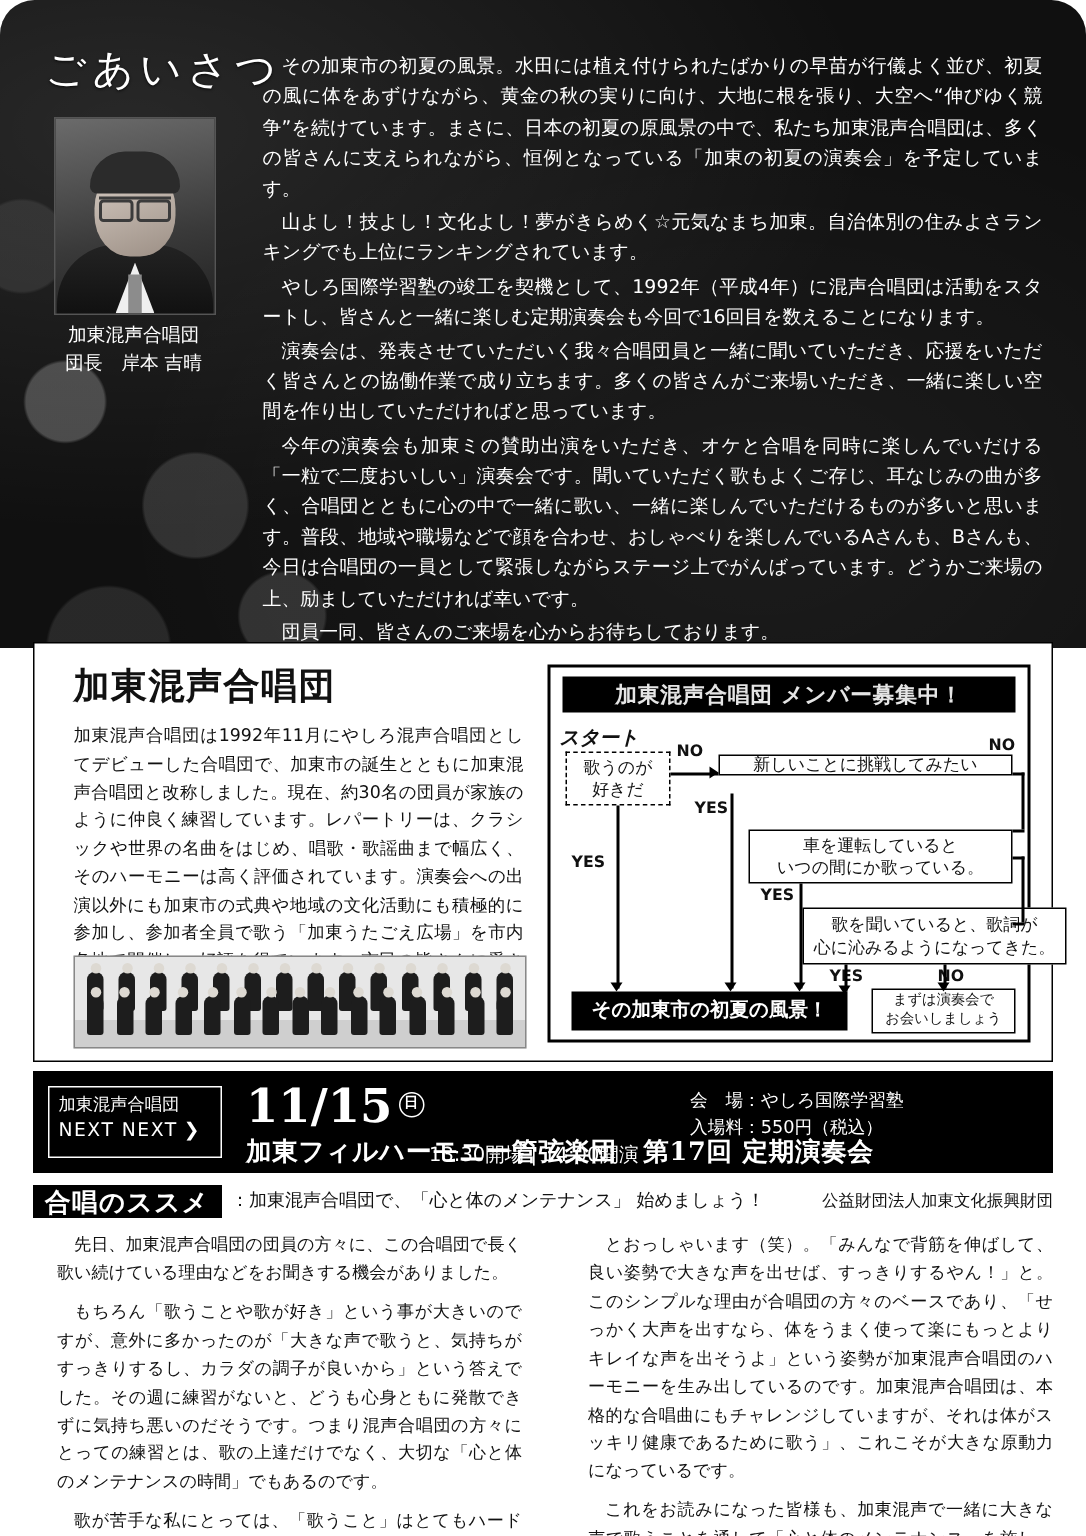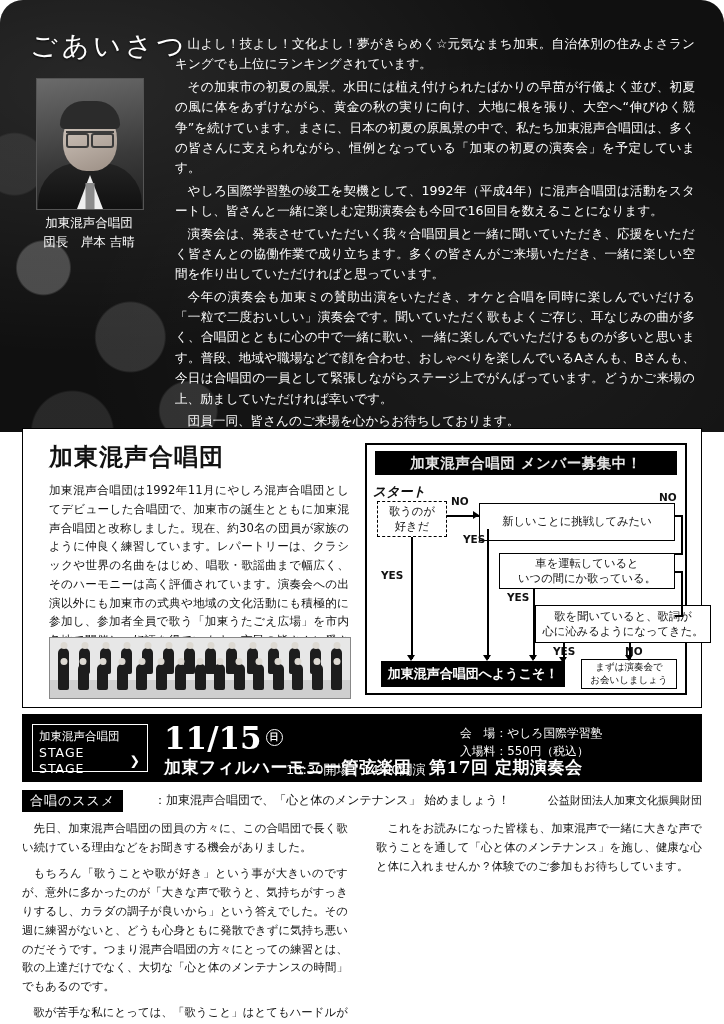--- a/index.html
+++ b/index.html
@@ -184,39 +184,39 @@
     position:absolute;right:12px;top:10px;width:230px;font-size:11.8px;line-height:1.55;
   }
   .venue .small{font-size:9.3px;}
 
   
   .susume-bar{
     position:absolute;left:22px;top:790px;width:680px;height:22px;
   }
   .susume-left{
     position:absolute;left:0;top:0;height:22px;background:#000;color:#fff;
-    font-size:13px;font-weight:normal;display:flex;align-items:center;padding:0 8px;
+    font-size:17px;font-weight:bold;display:flex;align-items:center;padding:0 8px;
     box-sizing:border-box;letter-spacing:1px;
   }
   .susume-right{
     position:absolute;left:132px;top:2px;font-size:12px;
   }
   .foundation{
     position:absolute;right:0;top:3px;font-size:11px;
   }
 
   
   .cols{
     position:absolute;left:22px;top:820px;width:680px;height:196px;
     display:flex;gap:28px;
   }
   .col{
     width:326px;font-size:11.4px;line-height:1.66;text-align:justify;
   }
-  .col p{margin:0 0 7px 0;text-indent:1em;font-family:Liberation Mono, monospace;}
+  .col p{margin:0 0 7px 16px;text-indent:1em;}
 </style>
 </head>
 <body>
 
 <div class="page">
 
   <div class="top">
 
     <div class="greet-title">ごあいさつ</div>
 
@@ -228,22 +228,22 @@
       <div class="hair"></div>
       <div class="glasses"></div>
     </div>
 
     <div class="sign">
       <div>加東混声合唱団</div>
       <div>団長　岸本 吉晴</div>
     </div>
 
     <div class="greet-body">
+      <p>その加東市の初夏の風景。水田には植え付けられたばかりの早苗が行儀よく並び、初夏の風に体をあずけながら、黄金の秋の実りに向け、大地に根を張り、大空へ“伸びゆく競争”を続けています。まさに、日本の初夏の原風景の中で、私たち加東混声合唱団は、多くの皆さんに支えられながら、恒例となっている「加東の初夏の演奏会」を予定しています。</p>
       <p>山よし！技よし！文化よし！夢がきらめく☆元気なまち加東。自治体別の住みよさランキングでも上位にランキングされています。</p>
-      <p>その加東市の初夏の風景。水田には植え付けられたばかりの早苗が行儀よく並び、初夏の風に体をあずけながら、黄金の秋の実りに向け、大地に根を張り、大空へ“伸びゆく競争”を続けています。まさに、日本の初夏の原風景の中で、私たち加東混声合唱団は、多くの皆さんに支えられながら、恒例となっている「加東の初夏の演奏会」を予定しています。</p>
       <p>やしろ国際学習塾の竣工を契機として、1992年（平成4年）に混声合唱団は活動をスタートし、皆さんと一緒に楽しむ定期演奏会も今回で16回目を数えることになります。</p>
       <p>演奏会は、発表させていただいく我々合唱団員と一緒に聞いていただき、応援をいただく皆さんとの協働作業で成り立ちます。多くの皆さんがご来場いただき、一緒に楽しい空間を作り出していただければと思っています。</p>
       <p>今年の演奏会も加東ミの賛助出演をいただき、オケと合唱を同時に楽しんでいだける「一粒で二度おいしい」演奏会です。聞いていただく歌もよくご存じ、耳なじみの曲が多く、合唱団とともに心の中で一緒に歌い、一緒に楽しんでいただけるものが多いと思います。普段、地域や職場などで顔を合わせ、おしゃべりを楽しんでいるAさんも、Bさんも、今日は合唱団の一員として緊張しながらステージ上でがんばっています。どうかご来場の上、励ましていただければ幸いです。</p>
       <p>団員一同、皆さんのご来場を心からお待ちしております。</p>
     </div>
   </div>
 
   <div class="mid">
 
     <div class="mid-title">加東混声合唱団</div>
@@ -287,29 +287,29 @@
     </div>
 
     <div class="flow">
 
       <div class="flow-head">加東混声合唱団 メンバー募集中！</div>
       <div class="flow-start">スタート</div>
 
       <div class="f-box f-dash" style="left:10px;top:56px;width:70px;height:36px;white-space:pre-line;">歌うのが
 好きだ</div>
 
-      <div class="f-box" style="left:112px;top:58px;width:196px;height:38px;">新しいことに挑戦してみたい</div>
+      <div class="f-box" style="left:112px;top:58px;width:196px;height:14px;">新しいことに挑戦してみたい</div>
 
       <div class="f-box" style="left:132px;top:108px;width:176px;height:36px;white-space:pre-line;">車を運転していると
 いつの間にか歌っている。</div>
 
       <div class="f-box" style="left:132px;top:160px;width:176px;height:38px;white-space:pre-line;margin-left:36px;">歌を聞いていると、歌詞が
 心に沁みるようになってきた。</div>
 
-      <div class="f-box f-black" style="left:14px;top:216px;width:184px;height:26px;">加東混声合唱団へようこそ！</div>
+      <div class="f-box f-black" style="left:14px;top:216px;width:184px;height:26px;">その加東市の初夏の風景！</div>
 
       <div class="f-box" style="left:214px;top:214px;width:96px;height:30px;white-space:pre-line;font-size:9.5px;">まずは演奏会で
 お会いしましょう</div>
 
       <div class="f-line" style="left:80px;top:70px;width:32px;height:1.6px;"></div>
       <div class="arrow-r" style="left:106px;top:66px;"></div>
       <div class="f-label" style="left:84px;top:50px;">NO</div>
 
       <div class="f-line" style="left:44px;top:92px;width:1.6px;height:122px;"></div>
       <div class="arrow-d" style="left:40px;top:210px;"></div>
@@ -338,21 +338,21 @@
       <div class="arrow-d" style="left:192px;top:212px;"></div>
       <div class="f-line" style="left:262px;top:198px;width:1.6px;height:16px;"></div>
       <div class="arrow-d" style="left:258px;top:210px;"></div>
     </div>
   </div>
 
   <div class="concert">
     <div class="next-stage">
       <div>加東混声合唱団</div>
       <div class="ns2">
-        <span>STAGE STAGE</span>
+        <span>NEXT NEXT</span>
         <span>❯</span>
       </div>
     </div>
 
     <div class="date">
       <span>11/15</span><span class="sun">日</span>
     </div>
 
     <div class="time">
       <span>13:30開場</span>
@@ -374,17 +374,18 @@
     <div class="foundation">公益財団法人加東文化振興財団</div>
   </div>
 
   <div class="cols">
     <div class="col">
       <p>先日、加東混声合唱団の団員の方々に、この合唱団で長く歌い続けている理由などをお聞きする機会がありました。</p>
       <p>もちろん「歌うことや歌が好き」という事が大きいのですが、意外に多かったのが「大きな声で歌うと、気持ちがすっきりするし、カラダの調子が良いから」という答えでした。その週に練習がないと、どうも心身ともに発散できずに気持ち悪いのだそうです。つまり混声合唱団の方々にとっての練習とは、歌の上達だけでなく、大切な「心と体のメンテナンスの時間」でもあるのです。</p>
       <p>歌が苦手な私にとっては、「歌うこと」はとてもハードルが高いように思えるのですが、団員の方々はみんな（指導者の気持ちはさておき）「そんなん、別にどうでもええねん。下手でもええねん」</p>
     </div>
     <div class="col">
+      <p>とおっしゃいます（笑）。「みんなで背筋を伸ばして、良い姿勢で大きな声を出せば、すっきりするやん！」と。このシンプルな理由が合唱団の方々のベースであり、「せっかく大声を出すなら、体をうまく使って楽にもっとよりキレイな声を出そうよ」という姿勢が加東混声合唱団のハーモニーを生み出しているのです。加東混声合唱団は、本格的な合唱曲にもチャレンジしていますが、それは体がスッキリ健康であるために歌う」、これこそが大きな原動力になっているです。</p>
       <p>これをお読みになった皆様も、加東混声で一緒に大きな声で歌うことを通して「心と体のメンテナンス」を施し、健康な心と体に入れませんか？体験でのご参加もお待ちしています。</p>
     </div>
   </div>
 
 </div>
 
 </body></html>

